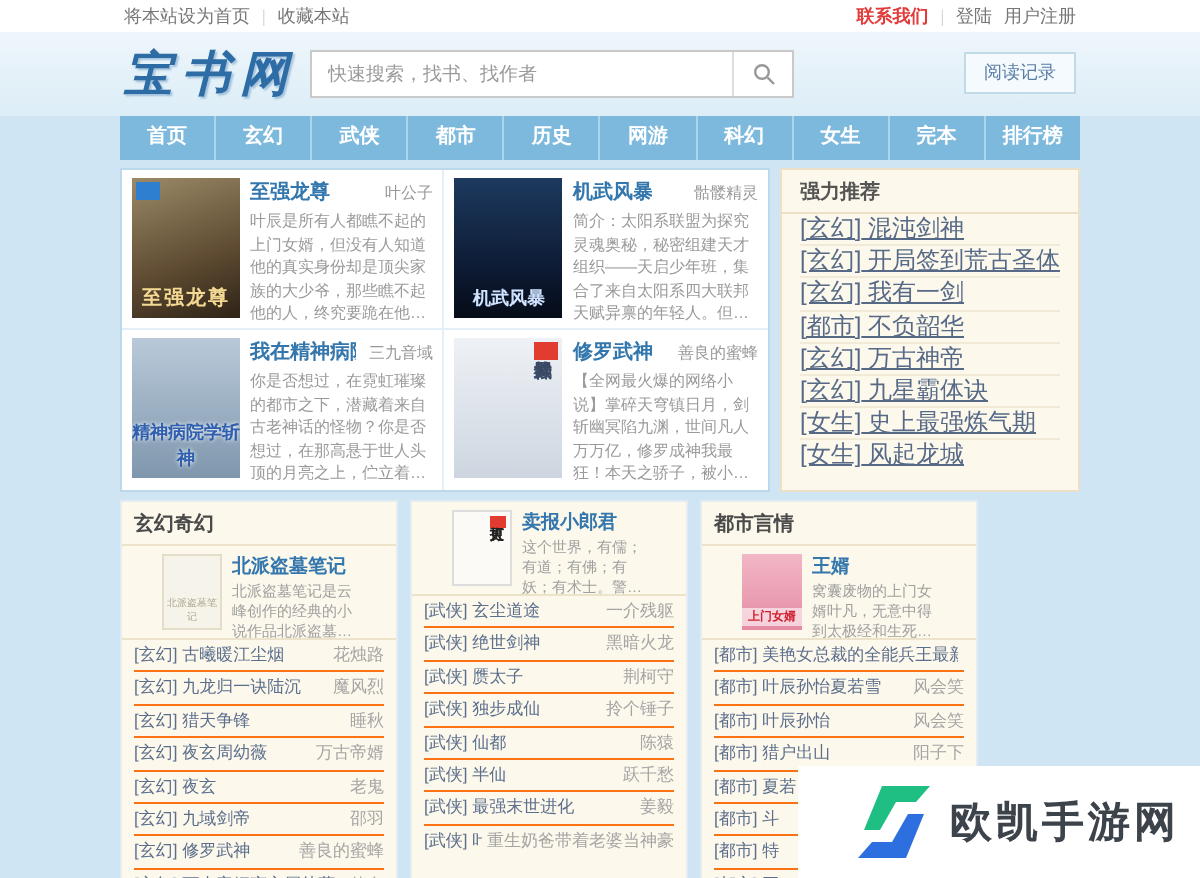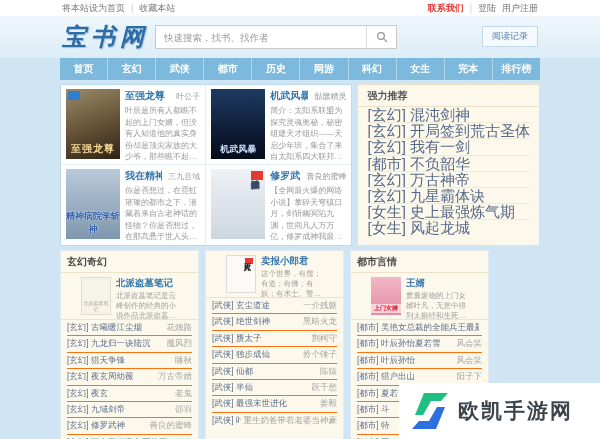--- a/index.html
+++ b/index.html
@@ -2,21 +2,21 @@
 <html><head>
 <meta charset="utf-8">
 <style>
   * { margin:0; padding:0; box-sizing:border-box; }
   html,body { width:600px; height:439px; }
   body { position:relative; overflow:hidden; background:#cfe5f3; font-family:"Liberation Sans",sans-serif; }
   a { text-decoration:none; cursor:pointer; }
 
   
   .topbar { position:absolute; top:0; left:0; width:600px; height:16px; background:#fff;
-            display:flex; justify-content:space-between; align-items:center; padding:0 62px; font-size:9px; color:#777; }
+            display:flex; justify-content:space-between; align-items:center; padding:0 62px; font-size:9px; color:#777;font-family:Liberation Serif, serif; }
   .topbar .grp { display:flex; align-items:center; gap:6px; }
   .topbar .sep { color:#ccc; }
   .topbar .contact { color:#e23b3b; font-weight:bold; }
 
   
   .header { position:absolute; top:16px; left:0; width:600px; height:42px;
             background:linear-gradient(#eef6fb,#dcedf7); }
   .logo { position:absolute; left:62px; top:5px; font-family:"DejaVu Serif",serif; font-weight:bold;
           font-size:24px; color:#2d6ca5; letter-spacing:5px; font-style:italic;
           text-shadow:1px 1px 1px rgba(45,108,165,.35); }
@@ -58,22 +58,22 @@
   .card-info { flex:1; min-width:0; }
   .card-head { display:flex; justify-content:space-between; align-items:baseline; }
   .card-title { color:#3477ad; font-weight:bold; font-size:10px; white-space:nowrap; overflow:hidden; }
   .card-author { color:#999; font-size:8px; white-space:nowrap; margin-left:6px; flex:none; }
   .card-desc { margin-top:2px; font-size:8px; color:#9a9a9a; line-height:11.5px;
                display:-webkit-box; -webkit-line-clamp:5; -webkit-box-orient:vertical; overflow:hidden; }
 
   
   .sidebar { flex:1; background:#fdf8ec; border:1px solid #ece1c6; }
   .sidebar-title { padding:4px 9px 3px; font-size:10px; font-weight:bold; color:#555; border-bottom:1px solid #ece1c6; }
-  .side-item { margin:0 9px; line-height:15.2px; font-size:15px; color:#566a88;
-               border-bottom:1px solid #f1ead6; white-space:nowrap; overflow:hidden; cursor:pointer; }
+  .side-item { margin:0 9px; line-height:15.2px; font-size:12px; color:#566a88;
+               border-bottom:1px solid #f1ead6; white-space:nowrap; overflow:hidden; cursor:pointer;text-decoration:underline; }
   .side-item:last-child { border-bottom:none; }
 
   
   .sections { position:absolute; top:250px; left:60px; display:flex; gap:6px; }
   .section { width:139px; background:#fdf8ec; border:1px solid #e3ecf3; }
   .sec-title { padding:4px 6px 3px; font-size:10px; font-weight:bold; color:#4a4a4a; border-bottom:1px solid #ede3ca; }
   .sec-feat { padding:4px 20px; display:flex; gap:5px; border-bottom:1px solid #ede3ca; height:47px; }
   .sec-cover { width:30px; height:38px; flex:none; position:relative; overflow:hidden; }
   .sc-1 { background:#f6f3ea; border:1px solid #e3ddca; }
   .sc-1 .sct { position:absolute; bottom:2px; left:0; right:0; text-align:center; font-size:5px; color:#b0a890; }
@@ -87,21 +87,21 @@
   .sec-desc { font-size:7.5px; color:#a0a0a0; line-height:9.8px; margin-top:1px;
               display:-webkit-box; -webkit-line-clamp:3; -webkit-box-orient:vertical; overflow:hidden; }
   .sec-row { display:flex; justify-content:space-between; margin:0 6px; line-height:15.4px; font-size:8.5px;
              border-bottom:1px solid #f97316; overflow:hidden; cursor:pointer; }
   .sec-row:last-child { border-bottom:none; }
   .bn { color:#5b6f8d; white-space:nowrap; overflow:hidden; }
   .ba { color:#a5a5a5; margin-left:3px; flex:none; white-space:nowrap; }
 
   
   .watermark { position:absolute; left:399px; top:383px; width:201px; height:56px; background:#fff;
-               display:flex; align-items:center; gap:8px; padding-left:11px; }
+               display:flex; align-items:center; gap:8px; padding-left:28px; }
   .wm-text { font-size:21px; font-weight:600; color:#3d434b; letter-spacing:2px; white-space:nowrap; }
 </style>
 </head>
 <body>
 
 <div class="topbar">
   <div class="grp">
     <a>将本站设为首页</a>
     <span class="sep">|</span>
     <a>收藏本站</a>

